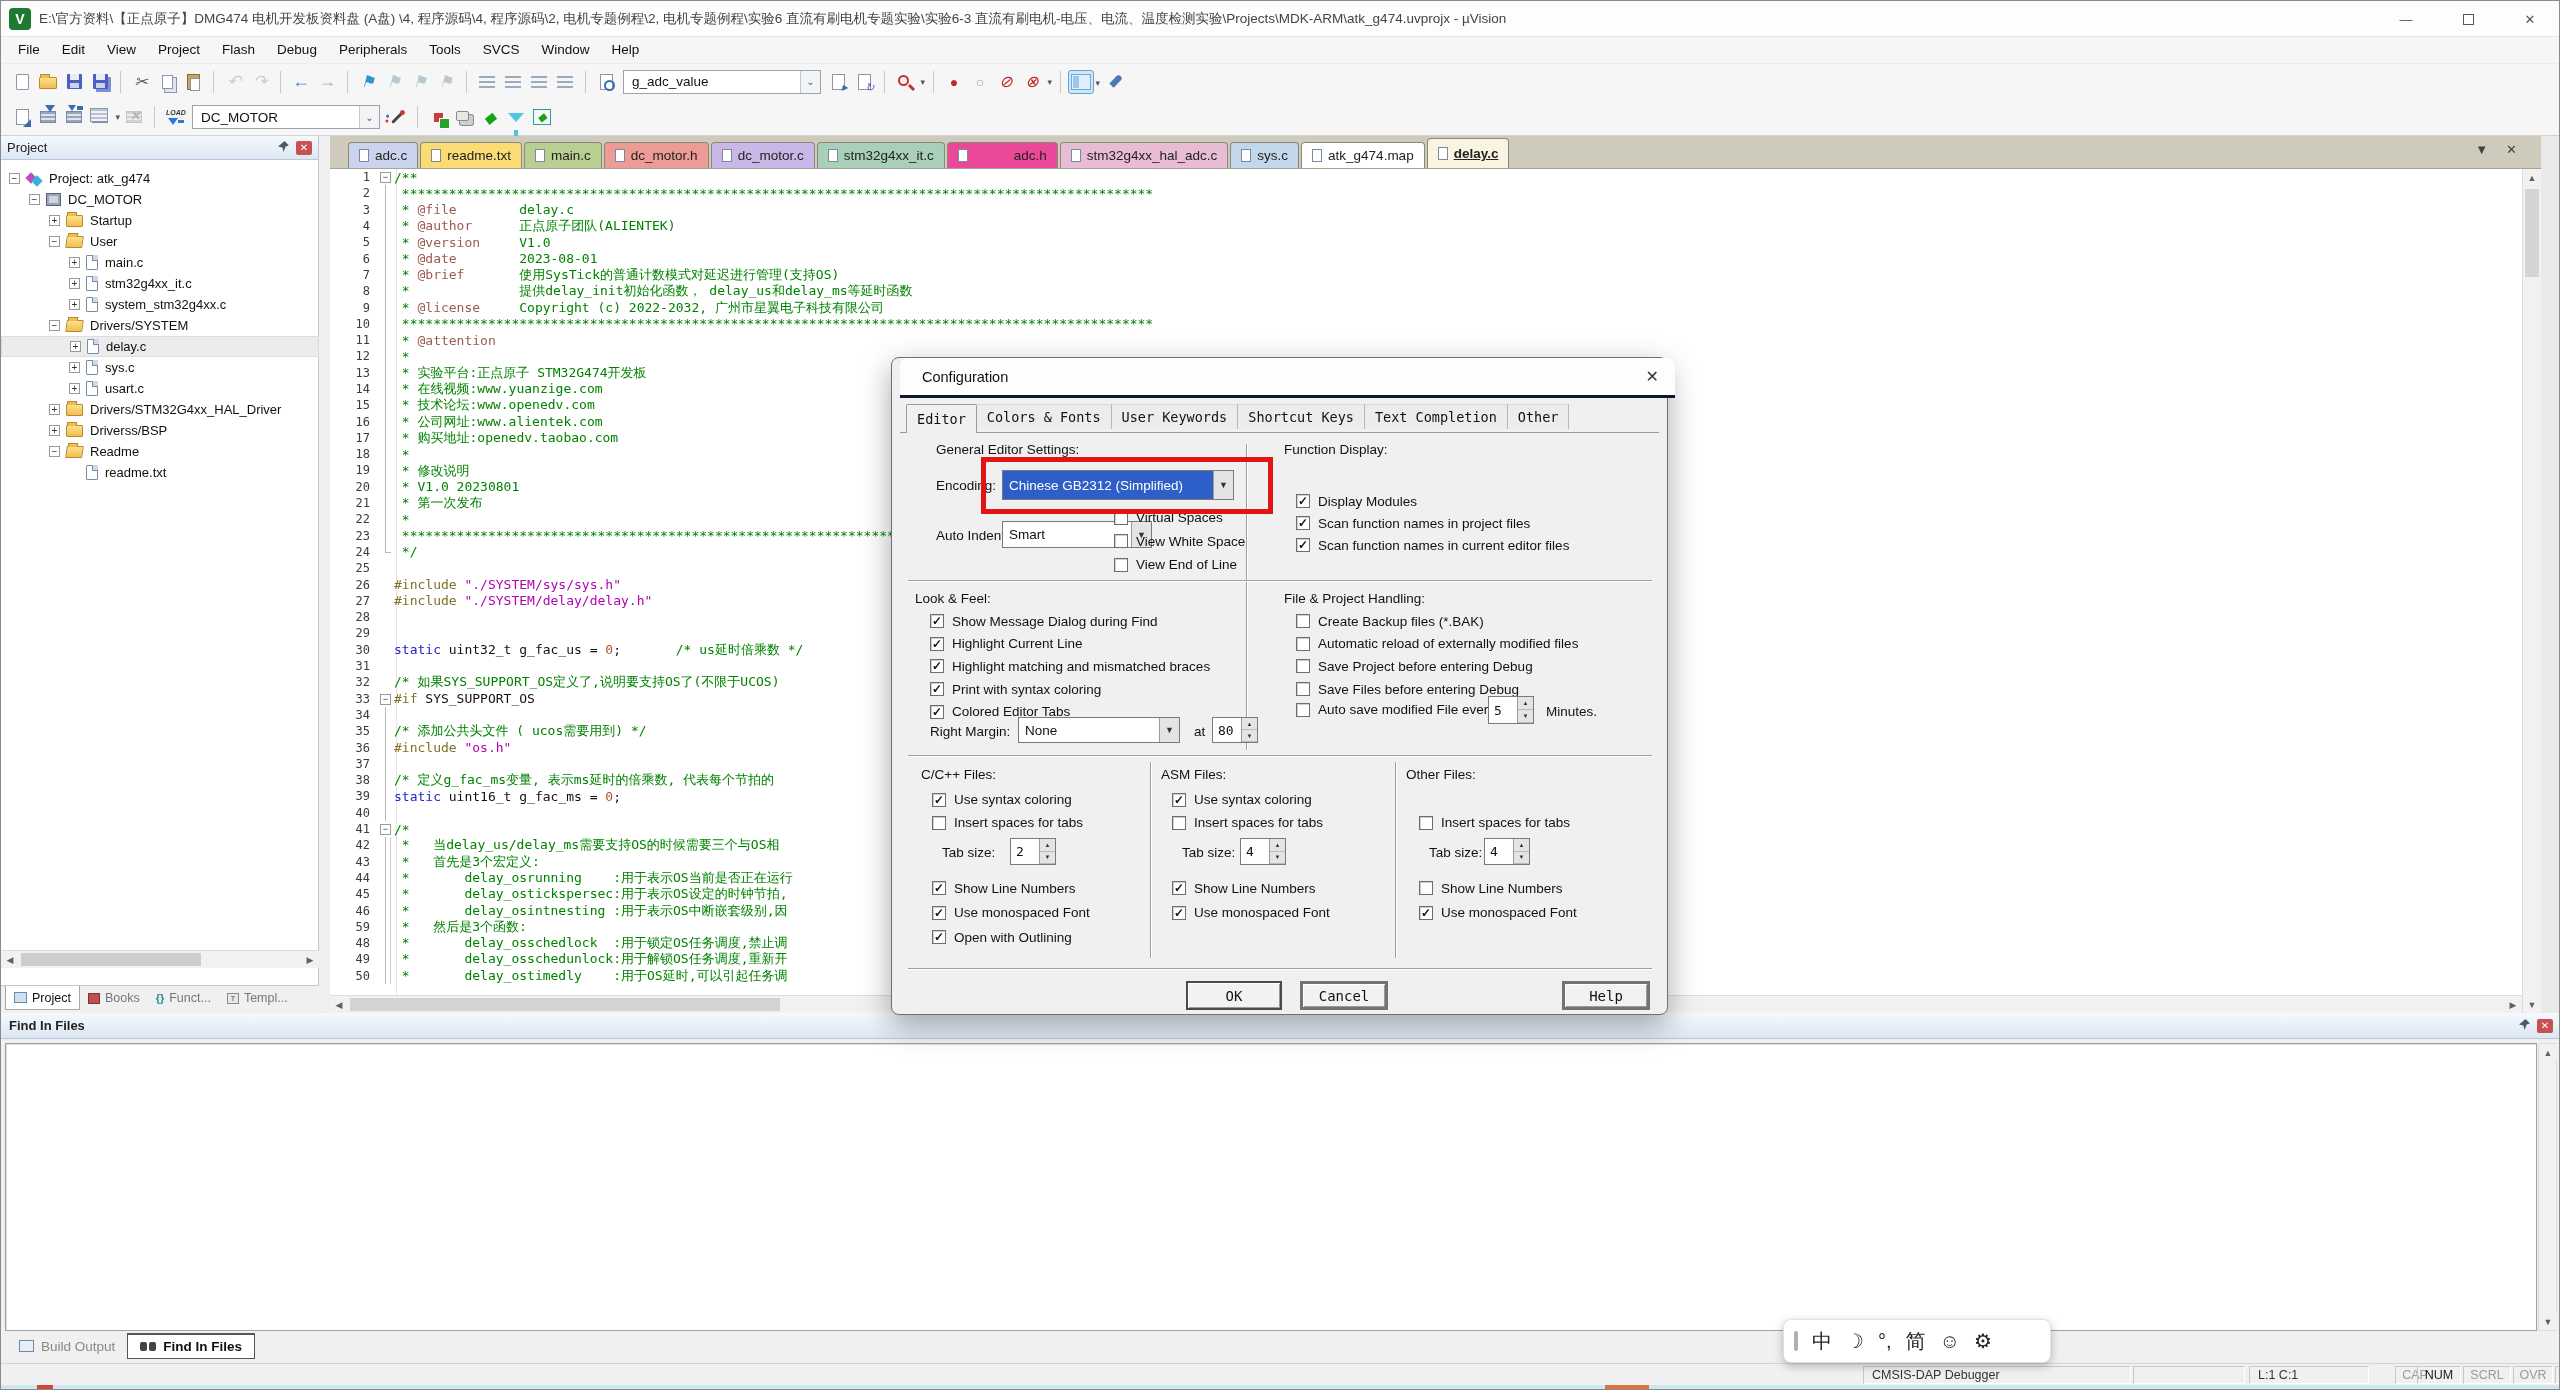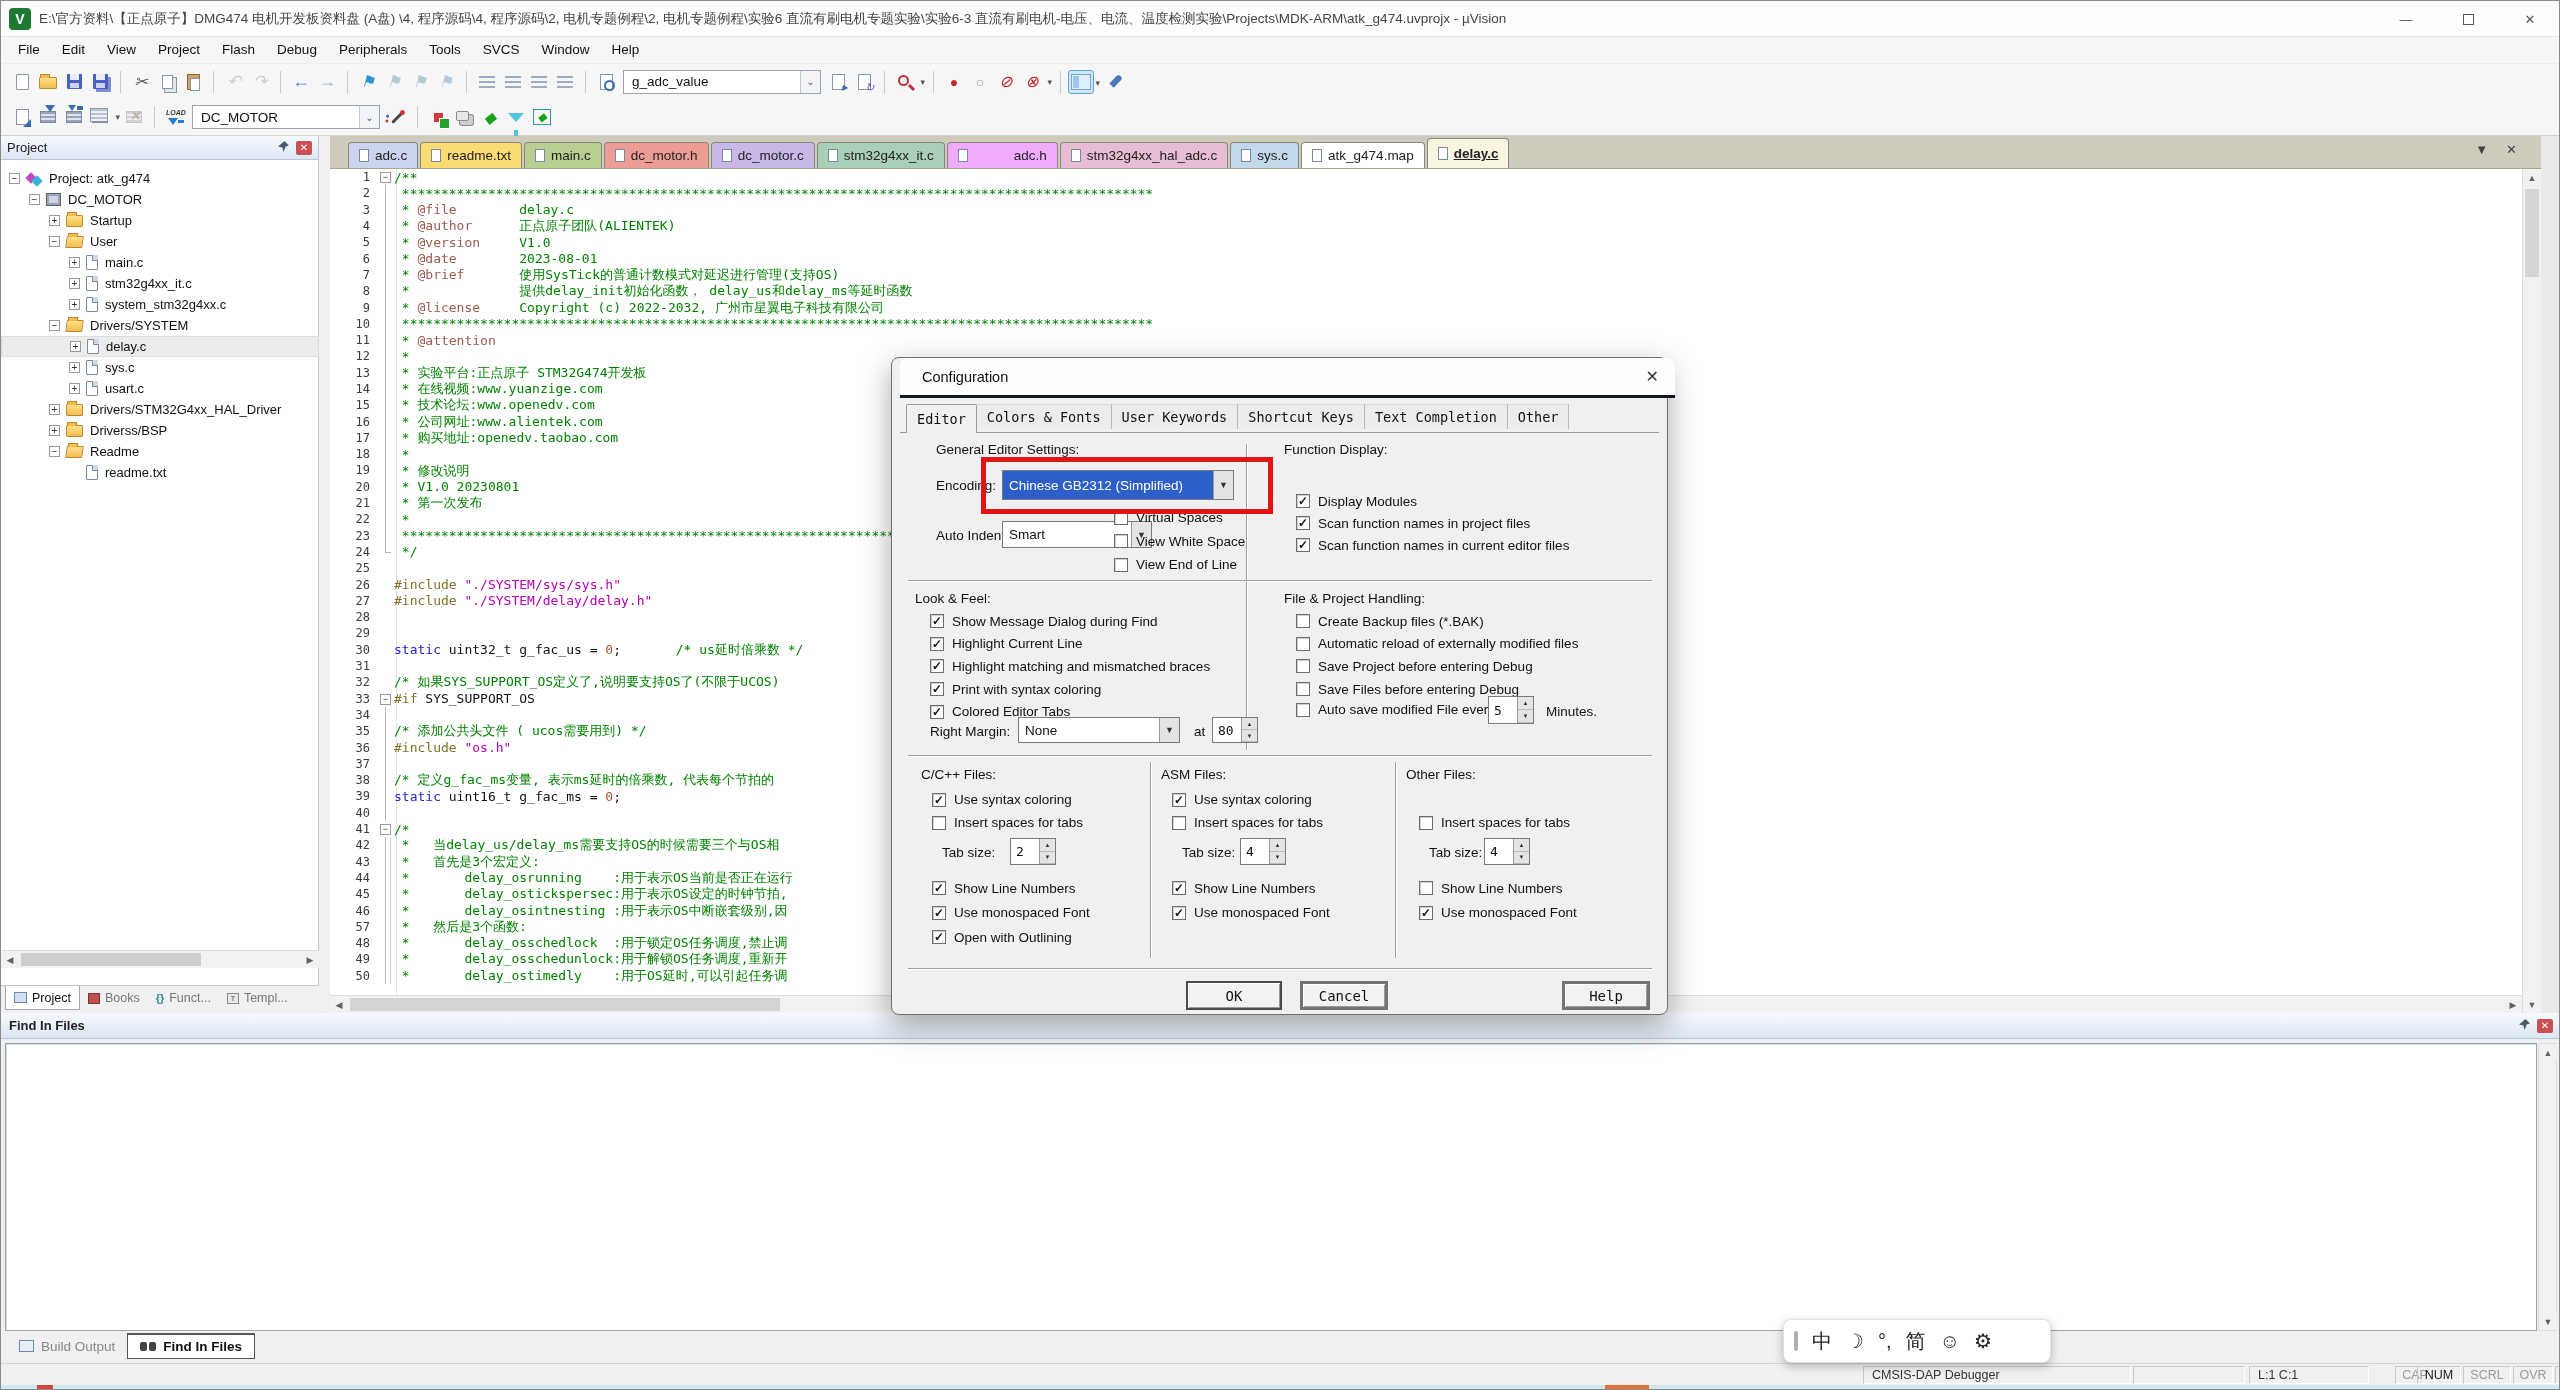--- a/index.html
+++ b/index.html
@@ -526,21 +526,21 @@
             <span class="lbl">dc_motor.h</span>
           </div>
           <div class="etab" style="background: rgb(201, 183, 232);">
             <span class="eicon"></span>
             <span class="lbl">dc_motor.c</span>
           </div>
           <div class="etab" style="background: rgb(169, 207, 184);">
             <span class="eicon"></span>
             <span class="lbl">stm32g4xx_it.c</span>
           </div>
-          <div class="etab" style="background: #f0abfc; gap: 46px;">
+          <div class="etab" style="background: #ec4899; gap: 46px;">
             <span class="eicon"></span>
             <span class="lbl">adc.h</span>
           </div>
           <div class="etab" style="background: rgb(232, 188, 212);">
             <span class="eicon"></span>
             <span class="lbl">stm32g4xx_hal_adc.c</span>
           </div>
           <div class="etab" style="background: rgb(194, 216, 234);">
             <span class="eicon"></span>
             <span class="lbl">sys.c</span>
@@ -865,21 +865,21 @@
           </div>
           <div class="cl">
             <span class="cl-num">46</span>
             <span class="cl-fold">
               <span class="fold-v"></span>
               <span class="fold-v2"></span>
             </span>
             <span class="cl-code"><span class="c-g"> *       delay_osintnesting :用于表示OS中断嵌套级别,因</span></span>
           </div>
           <div class="cl">
-            <span class="cl-num">57</span>
+            <span class="cl-num">59</span>
             <span class="cl-fold">
               <span class="fold-v"></span>
               <span class="fold-v2"></span>
             </span>
             <span class="cl-code"><span class="c-g"> *   然后是3个函数:</span></span>
           </div>
           <div class="cl">
             <span class="cl-num">48</span>
             <span class="cl-fold">
               <span class="fold-v"></span>

